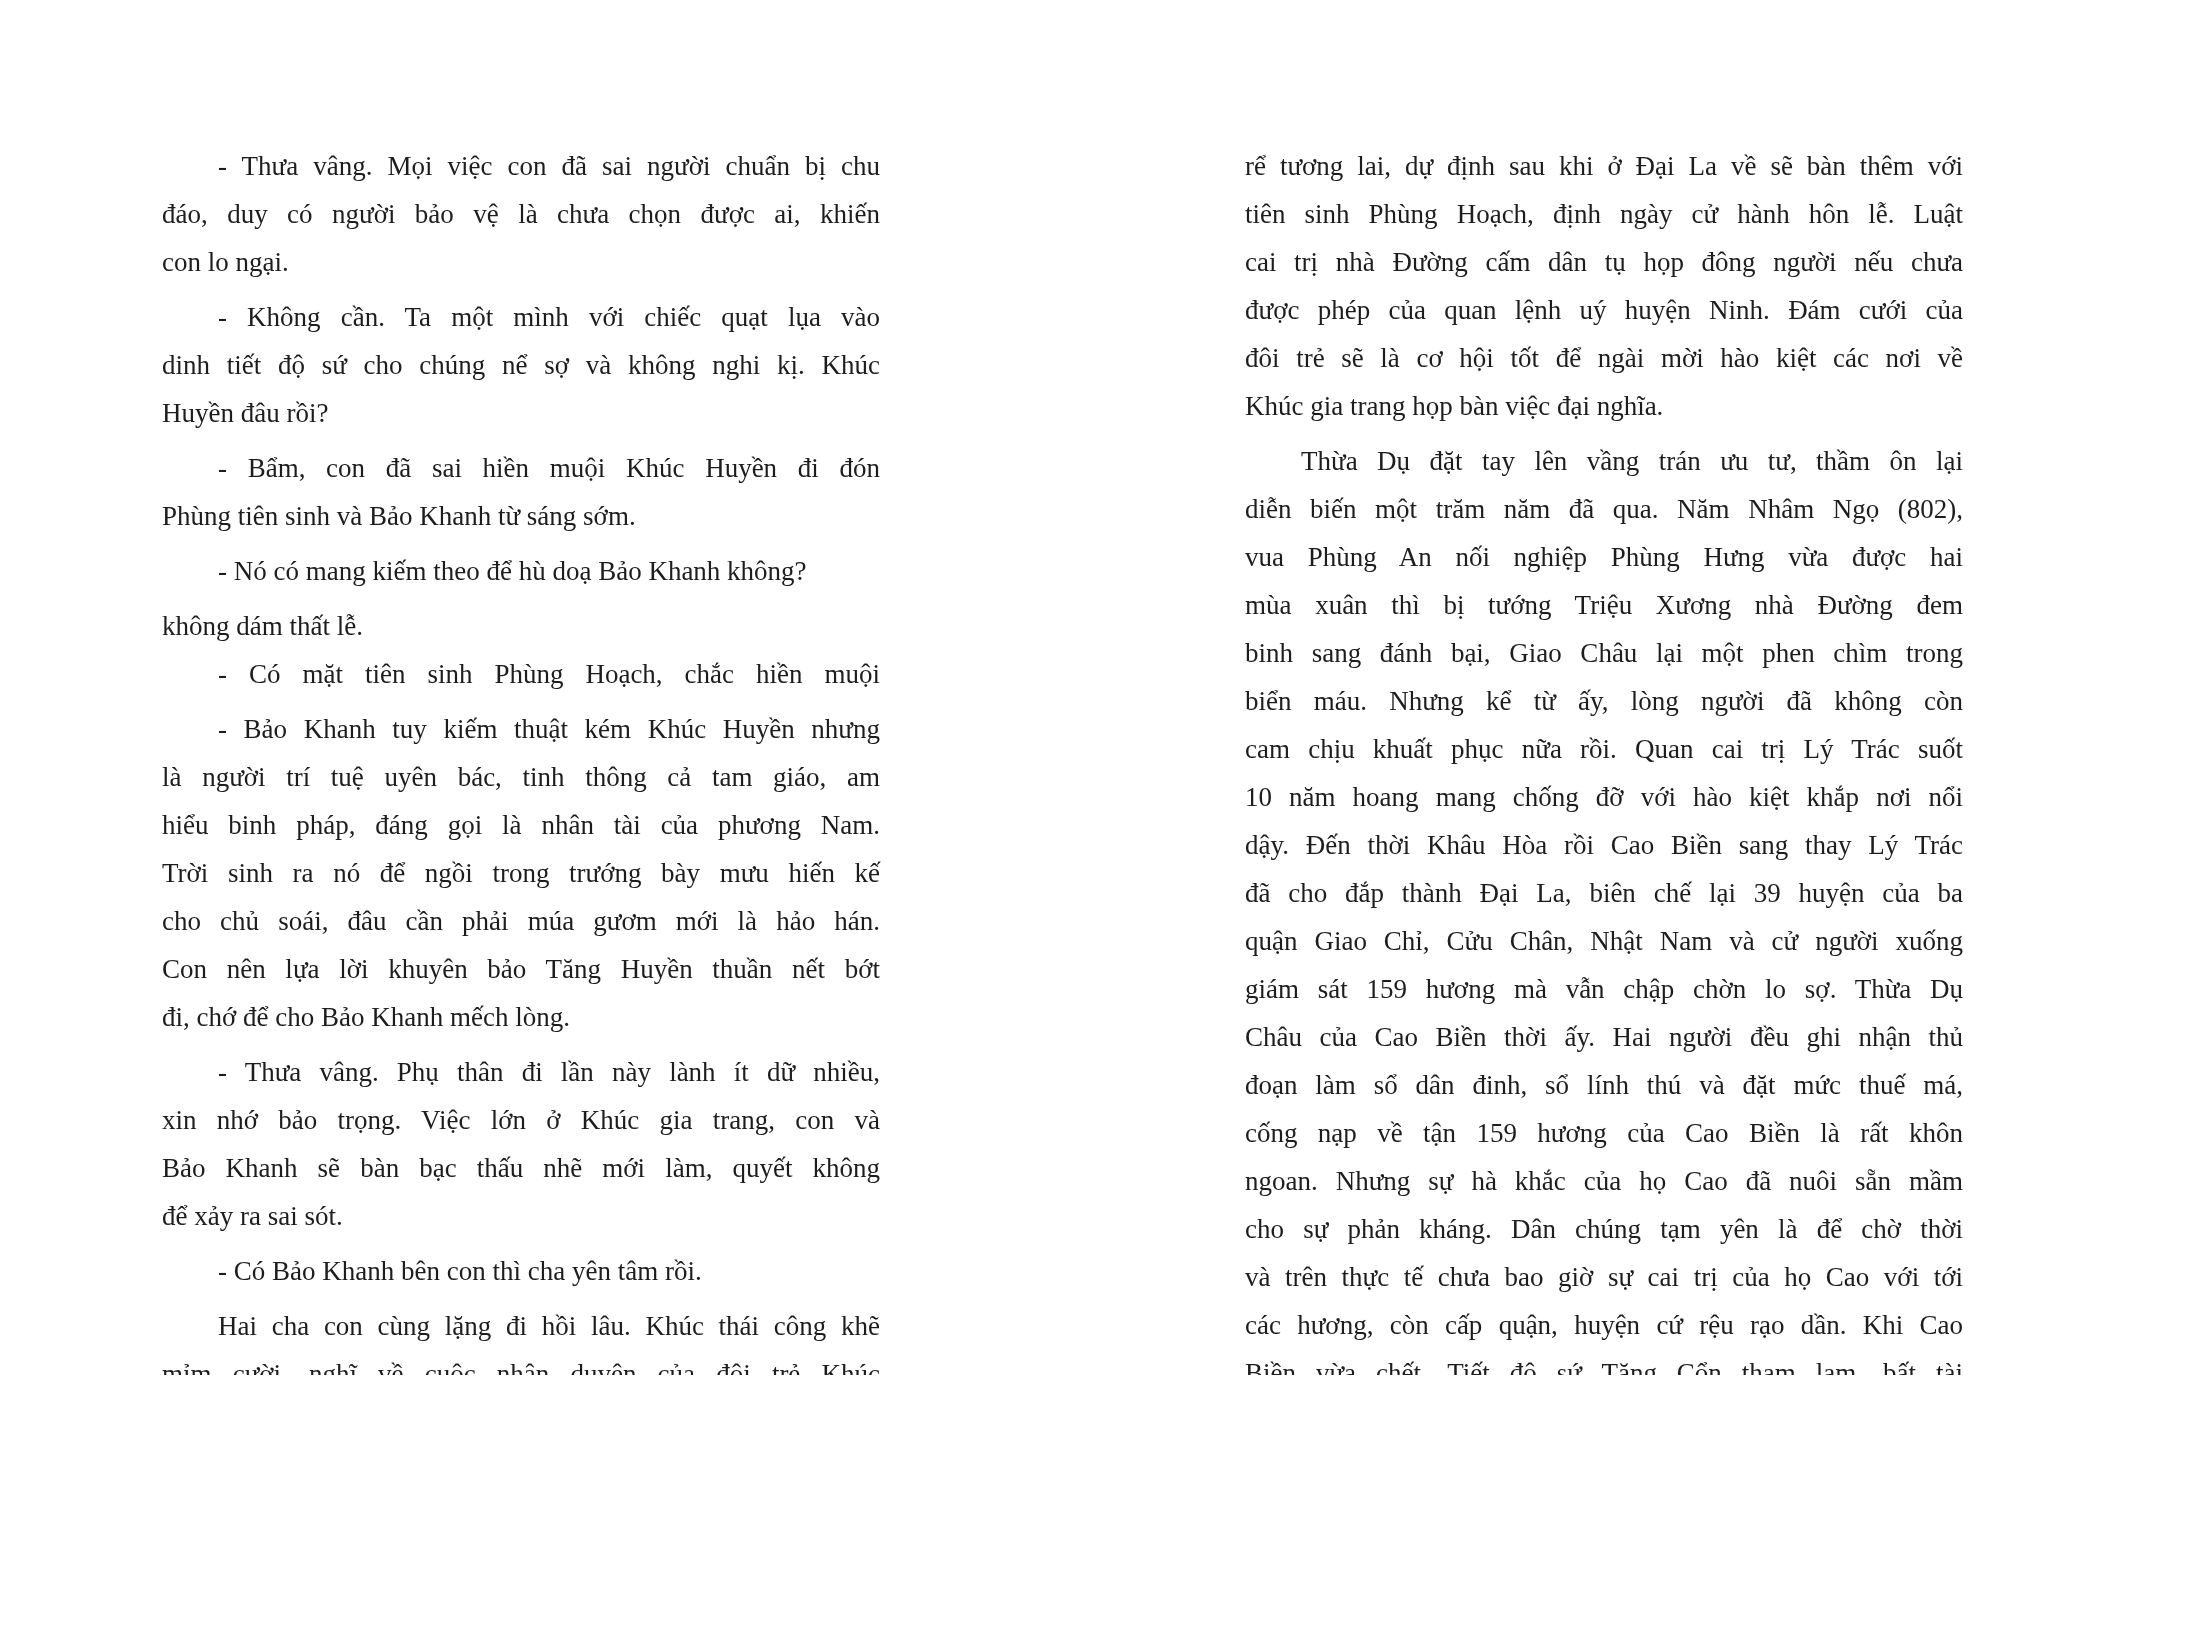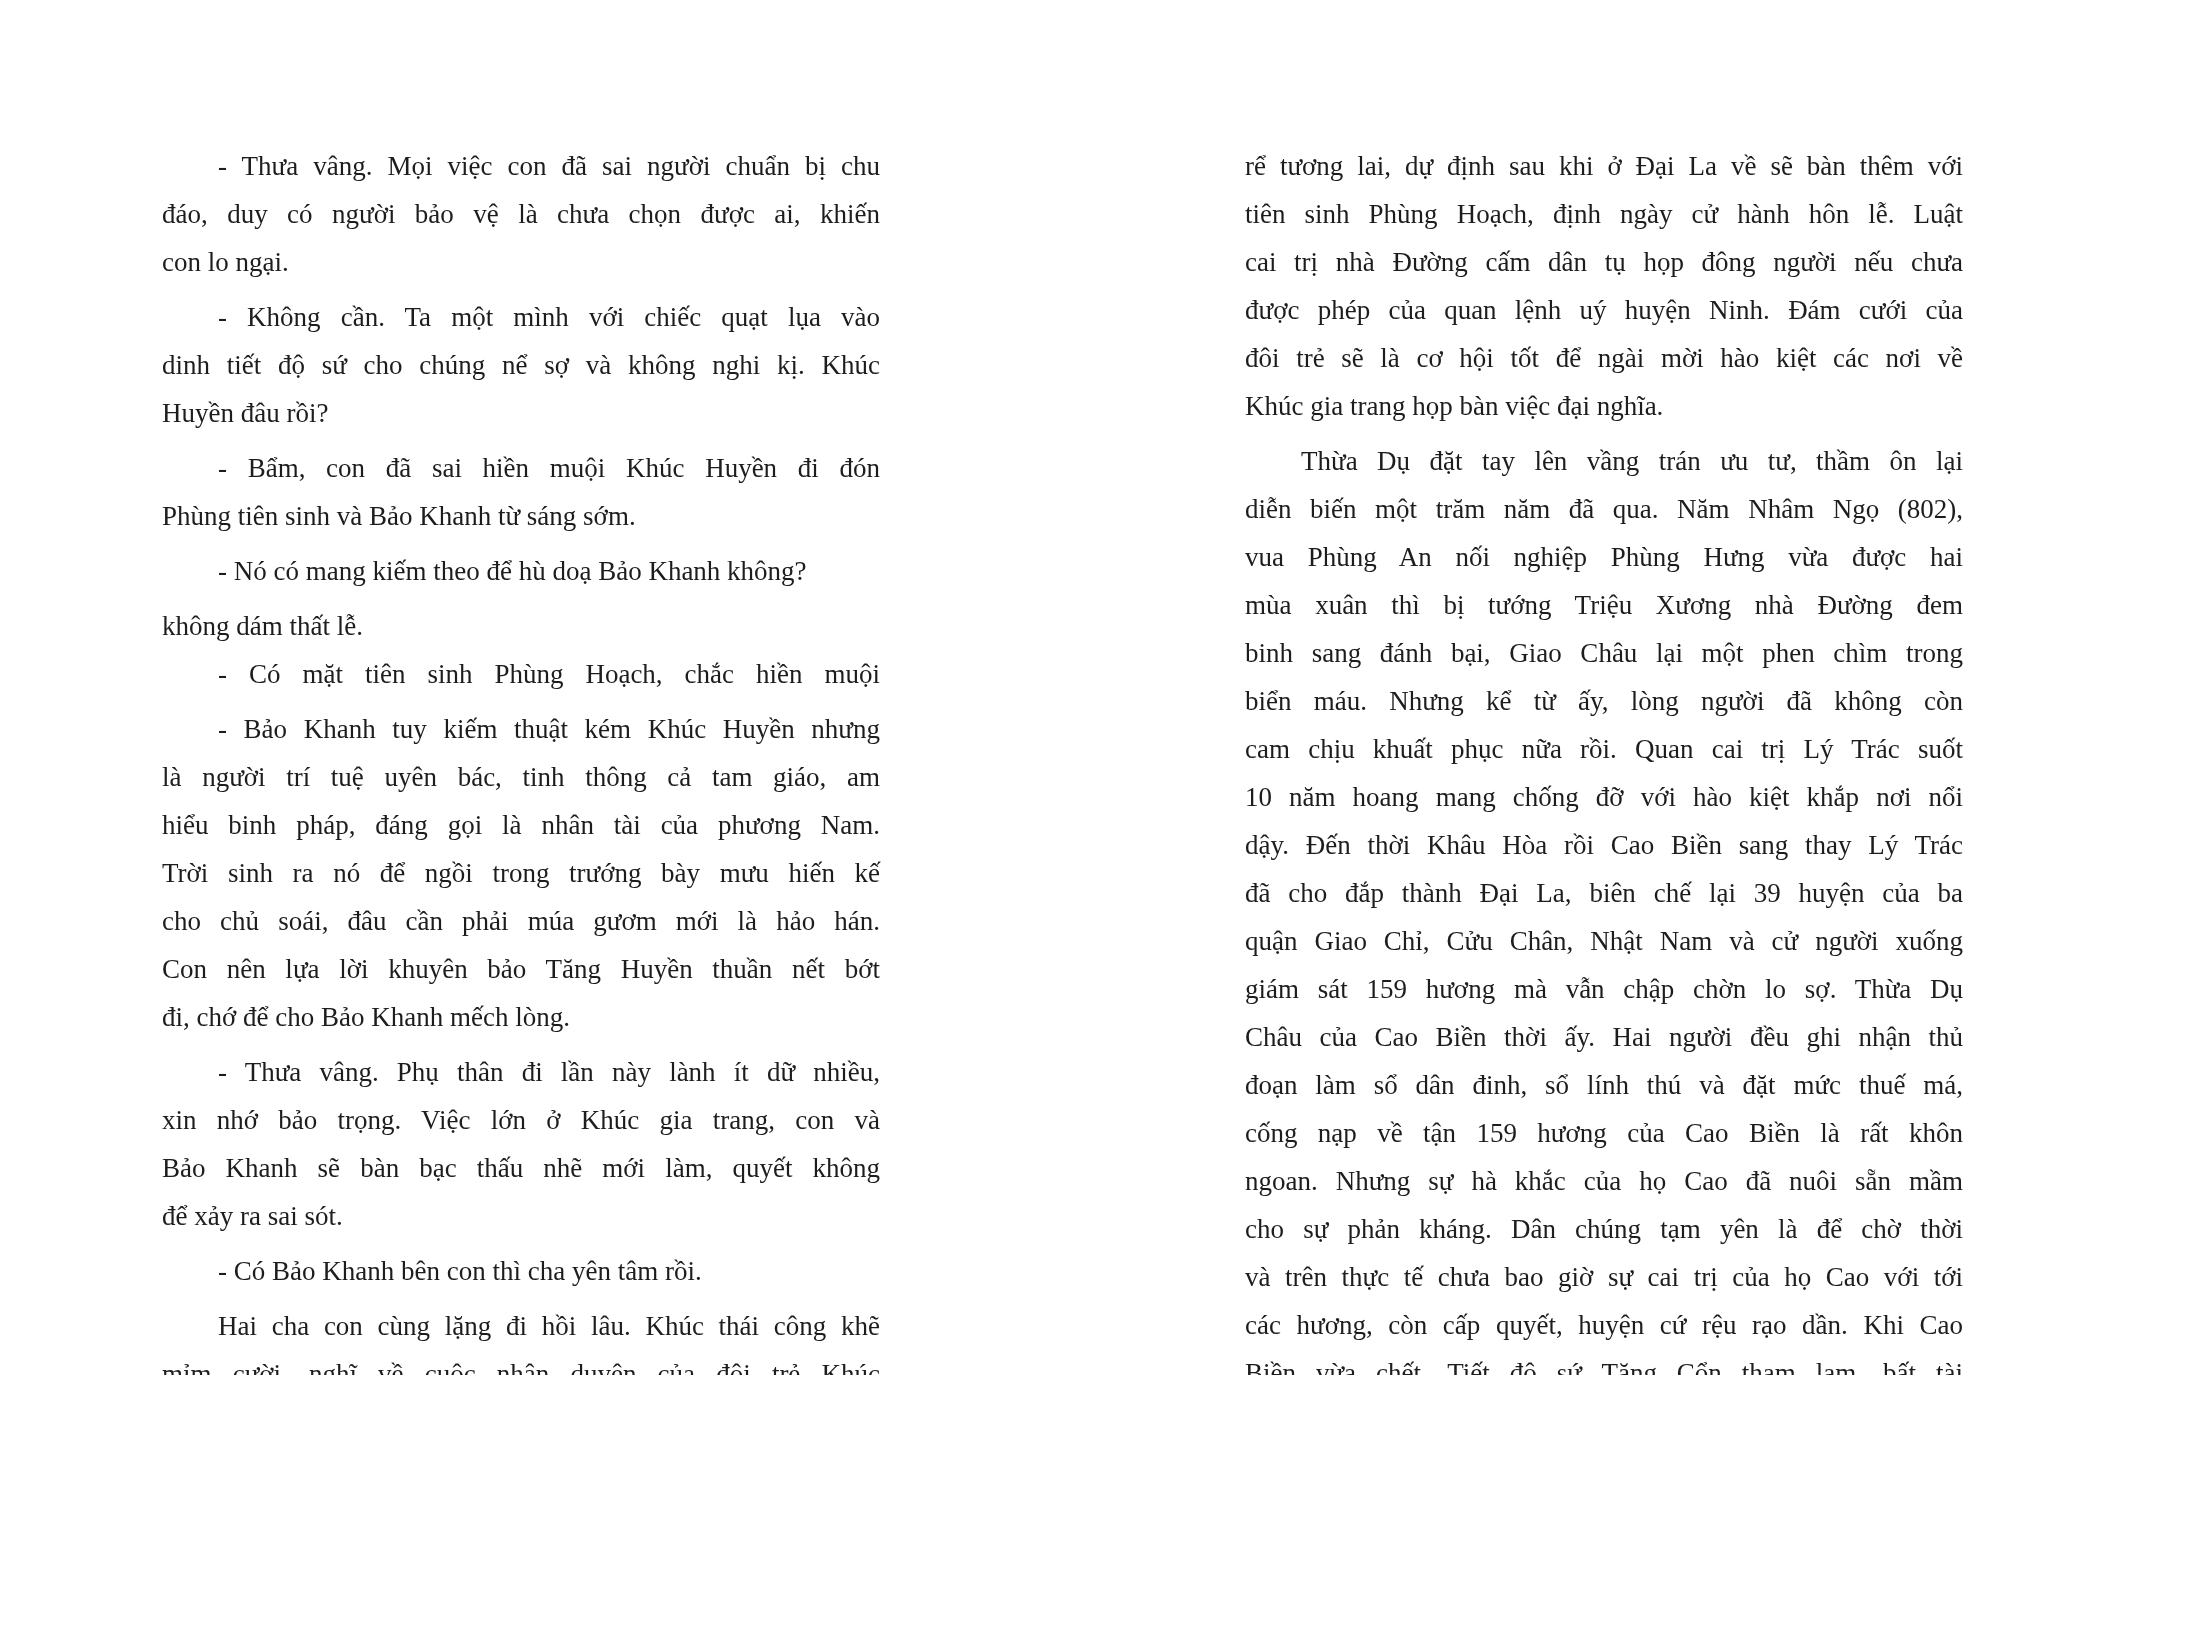--- a/index.html
+++ b/index.html
@@ -133,20 +133,20 @@
           <div class="line">dậy. Đến thời Khâu Hòa rồi Cao Biền sang thay Lý Trác</div>
           <div class="line">đã cho đắp thành Đại La, biên chế lại 39 huyện của ba</div>
           <div class="line">quận Giao Chỉ, Cửu Chân, Nhật Nam và cử người xuống</div>
           <div class="line">giám sát 159 hương mà vẫn chập chờn lo sợ. Thừa Dụ</div>
           <div class="line">Châu của Cao Biền thời ấy. Hai người đều ghi nhận thủ</div>
           <div class="line">đoạn làm sổ dân đinh, sổ lính thú và đặt mức thuế má,</div>
           <div class="line">cống nạp về tận 159 hương của Cao Biền là rất khôn</div>
           <div class="line">ngoan. Nhưng sự hà khắc của họ Cao đã nuôi sẵn mầm</div>
           <div class="line">cho sự phản kháng. Dân chúng tạm yên là để chờ thời</div>
           <div class="line">và trên thực tế chưa bao giờ sự cai trị của họ Cao với tới</div>
-          <div class="line">các hương, còn cấp quyết, huyện cứ rệu rạo dần. Khi Cao</div>
+          <div class="line">các hương, còn cấp quận, huyện cứ rệu rạo dần. Khi Cao</div>
           <div class="line">Biền vừa chết, Tiết độ sứ Tăng Cổn tham lam, bất tài</div>
         </div>
       </div>
     <div class="page-number">– 37 –</div>
   </div>
 
 </div>
 
 </body></html>

